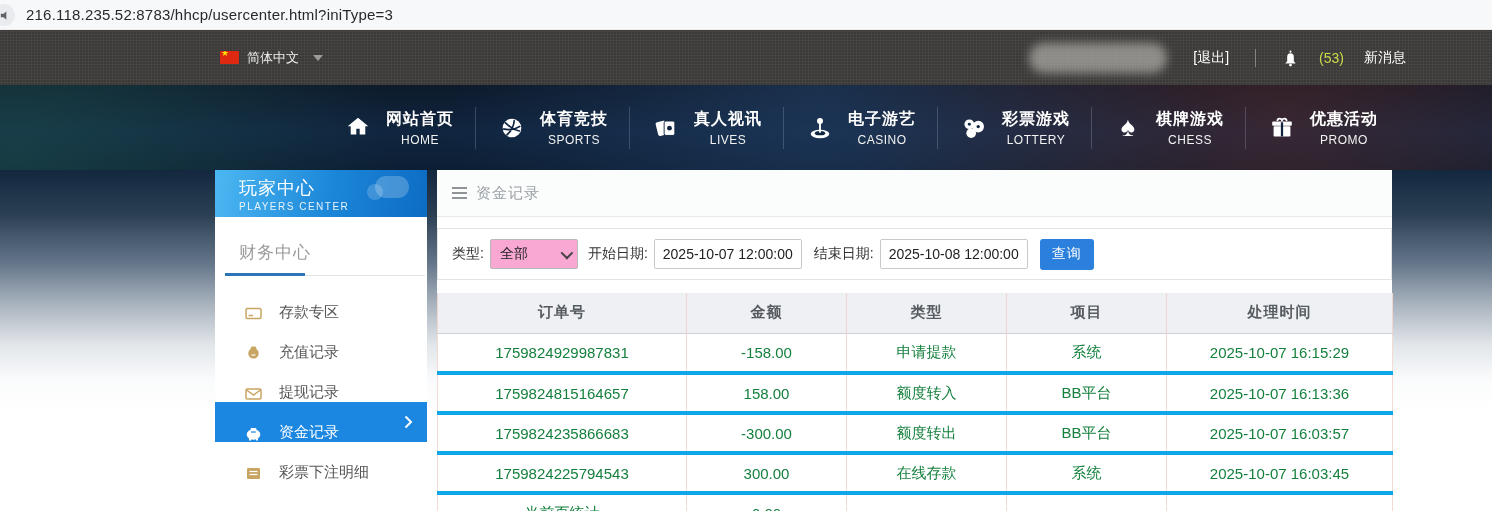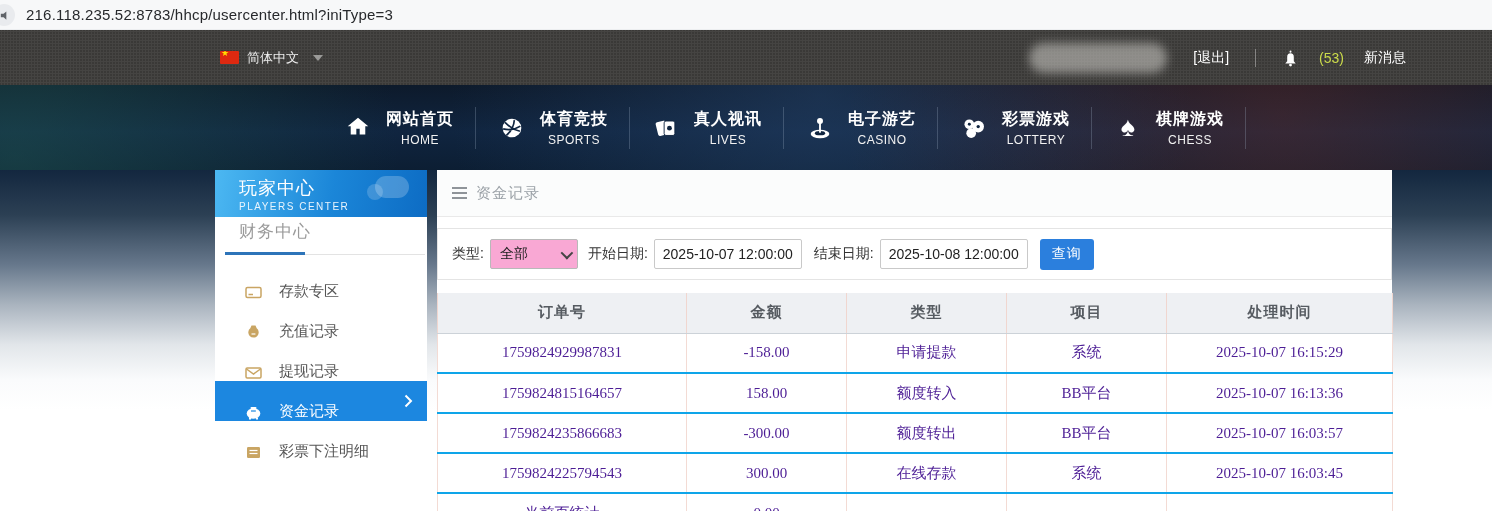--- a/index.html
+++ b/index.html
@@ -52,21 +52,21 @@
   .content-bg { position:absolute; left:0; top:170px; width:1492px; height:341px;
     background:linear-gradient(180deg,#13273f 0px,#2c4054 45px,#67788c 95px,#aab4bf 135px,#e2e6ea 175px,#fafbfc 210px,#ffffff 240px); }
 
   
   .sidebar { position:absolute; left:215px; top:170px; width:212px; height:341px; background:#fff; }
   .sidebar-header { position:relative; height:47px; background:linear-gradient(100deg,#4cb8f2 0%,#1b86d8 55%,#0d6cc4 100%); padding:6px 0 0 24px; overflow:hidden; }
   .sidebar-header .deco1 { position:absolute; right:18px; top:6px; width:34px; height:22px; border-radius:11px; background:rgba(255,255,255,.22); }
   .sidebar-header .deco2 { position:absolute; right:44px; top:14px; width:16px; height:16px; border-radius:50%; background:rgba(255,255,255,.18); }
   .sidebar-title-zh { font-size:18px; color:#fff; letter-spacing:1px; }
   .sidebar-title-en { font-size:10px; color:#e8f4fd; letter-spacing:1.5px; margin-top:1px; }
-  .finance-block { padding:3px 0 0 24px; }
+  .finance-block { padding:24px 0 0 24px; }
   .finance-title { font-size:17px; color:#9a9a9a; letter-spacing:1px; }
   .finance-underline { margin:11px 2px 0 -14px; height:1px; background:#e3e3e3; position:relative; }
   .finance-underline::before { content:''; position:absolute; left:0; top:-2px; width:80px; height:3px; background:#2d74b9; }
   .menu { margin-top:6px; }
   .menu-item { position:relative; height:40px; display:flex; align-items:flex-end; padding-left:30px; gap:17px; font-size:15px; color:#555; cursor:pointer; }
   .menu-icon { width:17px; height:17px; display:flex; align-items:center; justify-content:center; }
   .menu-icon svg { width:17px; height:17px; }
   .menu-item.active { background:#1c87e0; color:#fff; }
   .menu-item.active .chev { position:absolute; right:14px; top:13px; }
 
@@ -80,22 +80,22 @@
   .filter-panel { margin-top:11px; height:52px; border:1px solid #e4e4e4; background:#fff; display:flex; align-items:center; padding-left:14px; }
   .f-label { font-size:14px; color:#333; margin-right:6px; }
   .select { width:88px; height:30px; border:1px solid #b9b9b9; border-radius:2px; background:#f9a8d4; display:flex; align-items:center; justify-content:space-between; padding:0 7px 0 9px; font-size:14px; color:#222; cursor:pointer; margin-right:10px; }
   .select .sel-chev { width:9px; height:9px; border-right:2px solid #444; border-bottom:2px solid #444; transform:rotate(45deg) translateY(-2px); }
   .date-input { width:148px; height:30px; border:1px solid #c9c9c9; border-radius:2px; font-size:14px; color:#222; padding:0 8px; font-family:"Liberation Sans","DejaVu Sans",sans-serif; margin-right:12px; }
   .query-btn { width:54px; height:31px; background:#2b7fdd; border:none; border-radius:3px; color:#fff; font-size:14px; cursor:pointer; letter-spacing:1px; }
 
   table.records { margin-top:13px; width:955px; table-layout:fixed; border-collapse:collapse; }
   table.records th { height:40px; background:#eef0f3; color:#565b61; font-size:15px; font-weight:bold; letter-spacing:1px;
     border-right:1px solid #f0d6cf; border-left:1px solid #f0d6cf; border-bottom:1px solid #ccd2d8; }
-  table.records td { height:40px; text-align:center; color:#4c1d95; font-size:15px; background:#fff;
-    border-right:1px solid #f3dbd4; border-left:1px solid #f3dbd4; border-bottom:2px solid #0ea5e9;font-family:Liberation Serif, serif; }
+  table.records td { height:40px; text-align:center; color:#15803d; font-size:15px; background:#fff;
+    border-right:1px solid #f3dbd4; border-left:1px solid #f3dbd4; border-bottom:4px solid #0ea5e9; }
 </style>
 </head>
 <body>
 
 <div class="page">
 
   <div class="url-bar">
     <div class="site-icon">
       <svg viewBox="0 0 12 12">
           <path d="M2 4 h3 l3 -2.5 v9 L5 8 H2 Z" fill="#5f6368"></path>
@@ -207,20 +207,34 @@
       <span class="nav-icon">
           <span class="nav-glyph">♠</span>
         </span>
       <span class="nav-text">
         <span class="nav-zh">棋牌游戏</span>
         <span class="nav-en">CHESS</span>
       </span>
     </div>
     <span class="nav-sep"></span>
 
+    <div class="nav-item">
+      <span class="nav-icon">
+        <svg viewBox="0 0 30 30">
+          <rect x="6" y="13" width="18" height="11" rx="1" fill="#fff"></rect>
+          <rect x="4.5" y="8" width="21" height="4.5" rx="1" fill="#fff"></rect>
+          <rect x="13.8" y="8" width="2.4" height="16" fill="#102540"></rect>
+          <path d="M10 7.5 c0 -3 4 -3.5 5 -.5 c1 -3 5 -2.5 5 .5" stroke="#fff" stroke-width="1.8" fill="none"></path>
+          </svg>
+      </span>
+      <span class="nav-text">
+        <span class="nav-zh">优惠活动</span>
+        <span class="nav-en">PROMO</span>
+      </span>
+    </div>
   </div>
 
   <div class="content-bg"></div>
 
   <div class="sidebar">
     <div class="sidebar-header">
       <span class="deco1"></span>
       <span class="deco2"></span>
       <div class="sidebar-title-zh">玩家中心</div>
       <div class="sidebar-title-en">PLAYERS CENTER</div>

